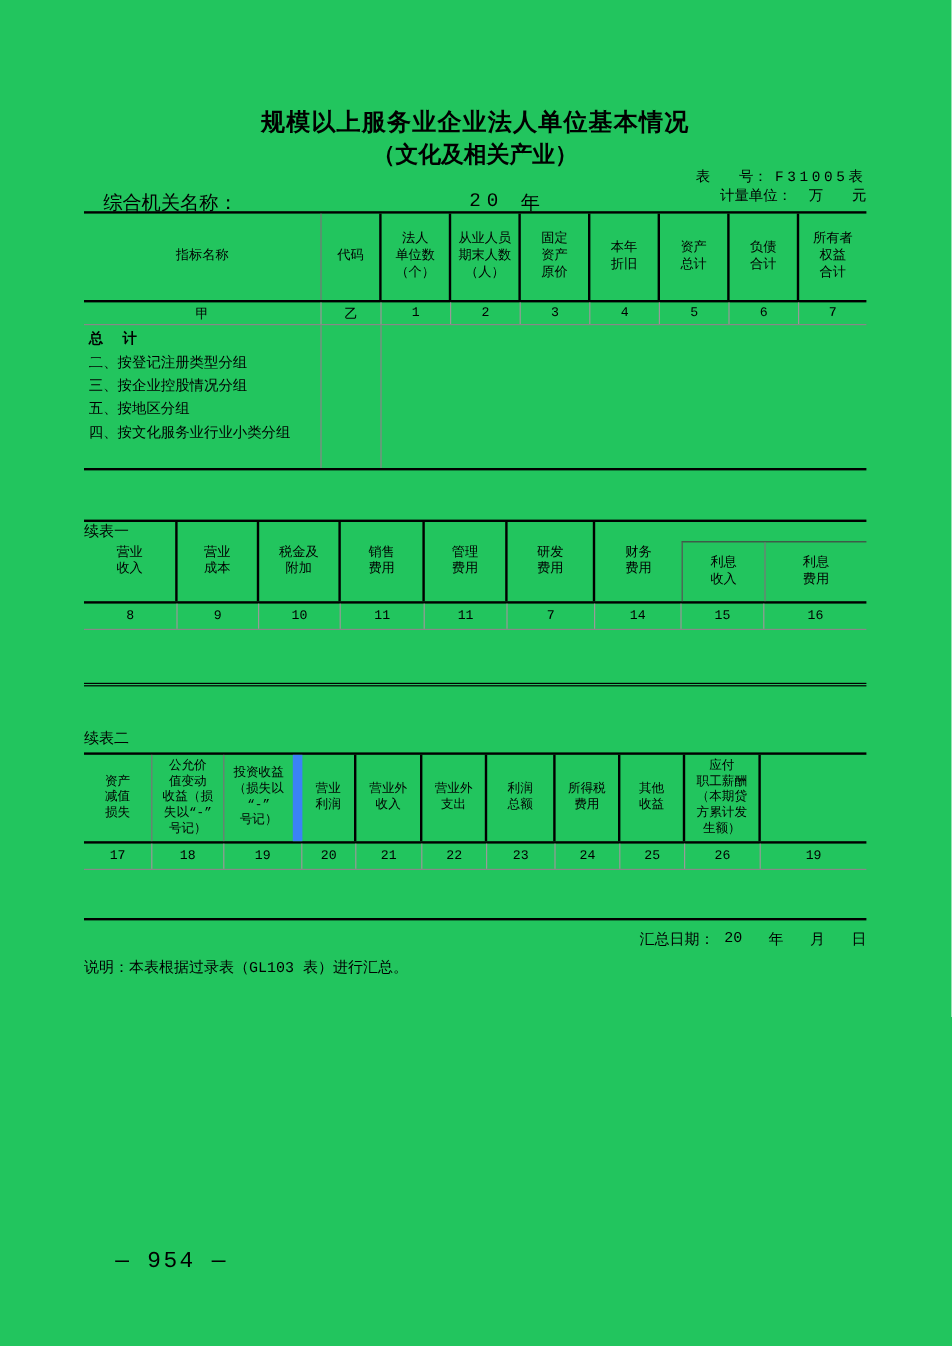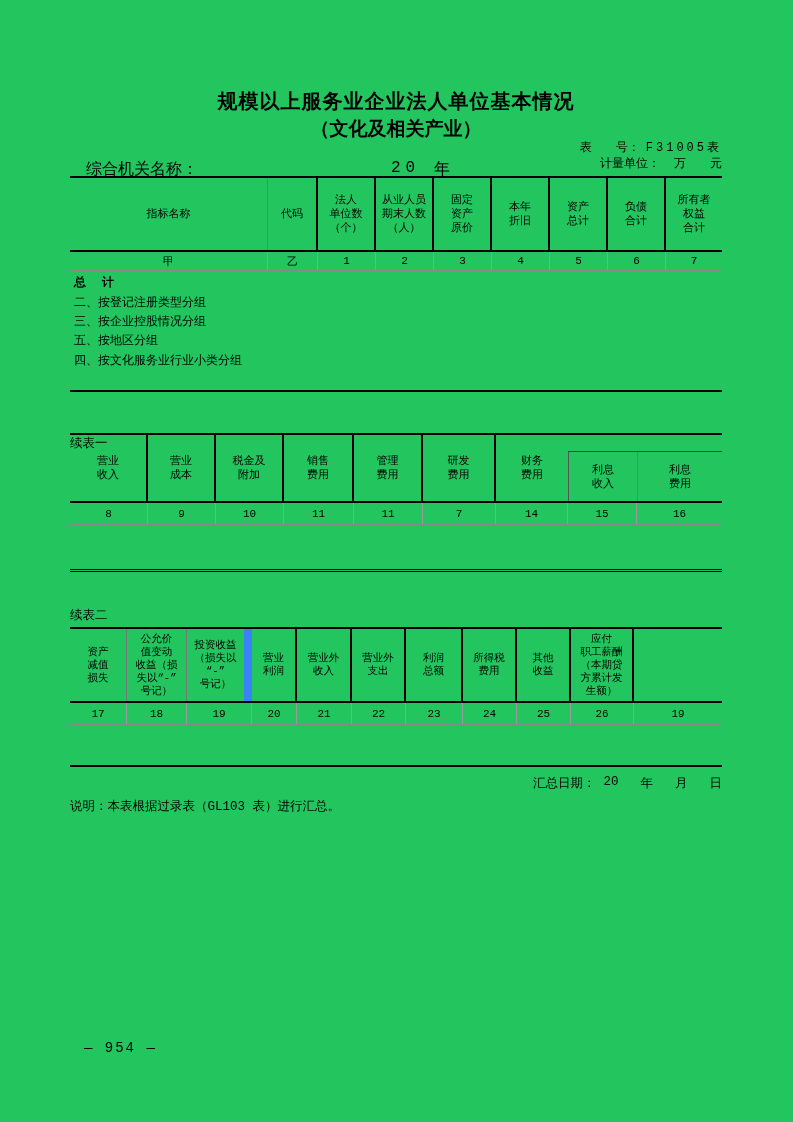--- a/index.html
+++ b/index.html
@@ -57,21 +57,21 @@
   .cont2{top:627px;border-bottom:2px solid #000;}
   .cont2 .hrow{height:74px;}
   .cont2 .nrow{height:22px;}
   .cont2 .brow{height:40px;}
 
   .sumdate{position:absolute;right:0;top:775px;font-size:12.5px;display:flex;}
   .sumdate span{display:inline-block;}
   .sumdate .g1{margin-left:8px;}
   .sumdate .g2{margin-left:22px;}
   .note{position:absolute;left:0;top:798px;font-size:12.5px;}
-  .pagenum{position:absolute;left:84px;top:1040px;font-size:14px;letter-spacing:2px;}
+  .pagenum{position:absolute;left:96px;top:1040px;font-size:19px;letter-spacing:2px;}
 </style>
 </head>
 <body>
 
 <div class="page">
   <div class="content">
 
     <div class="title1">规模以上服务业企业法人单位基本情况</div>
     <div class="title2">（文化及相关产业）</div>
 

